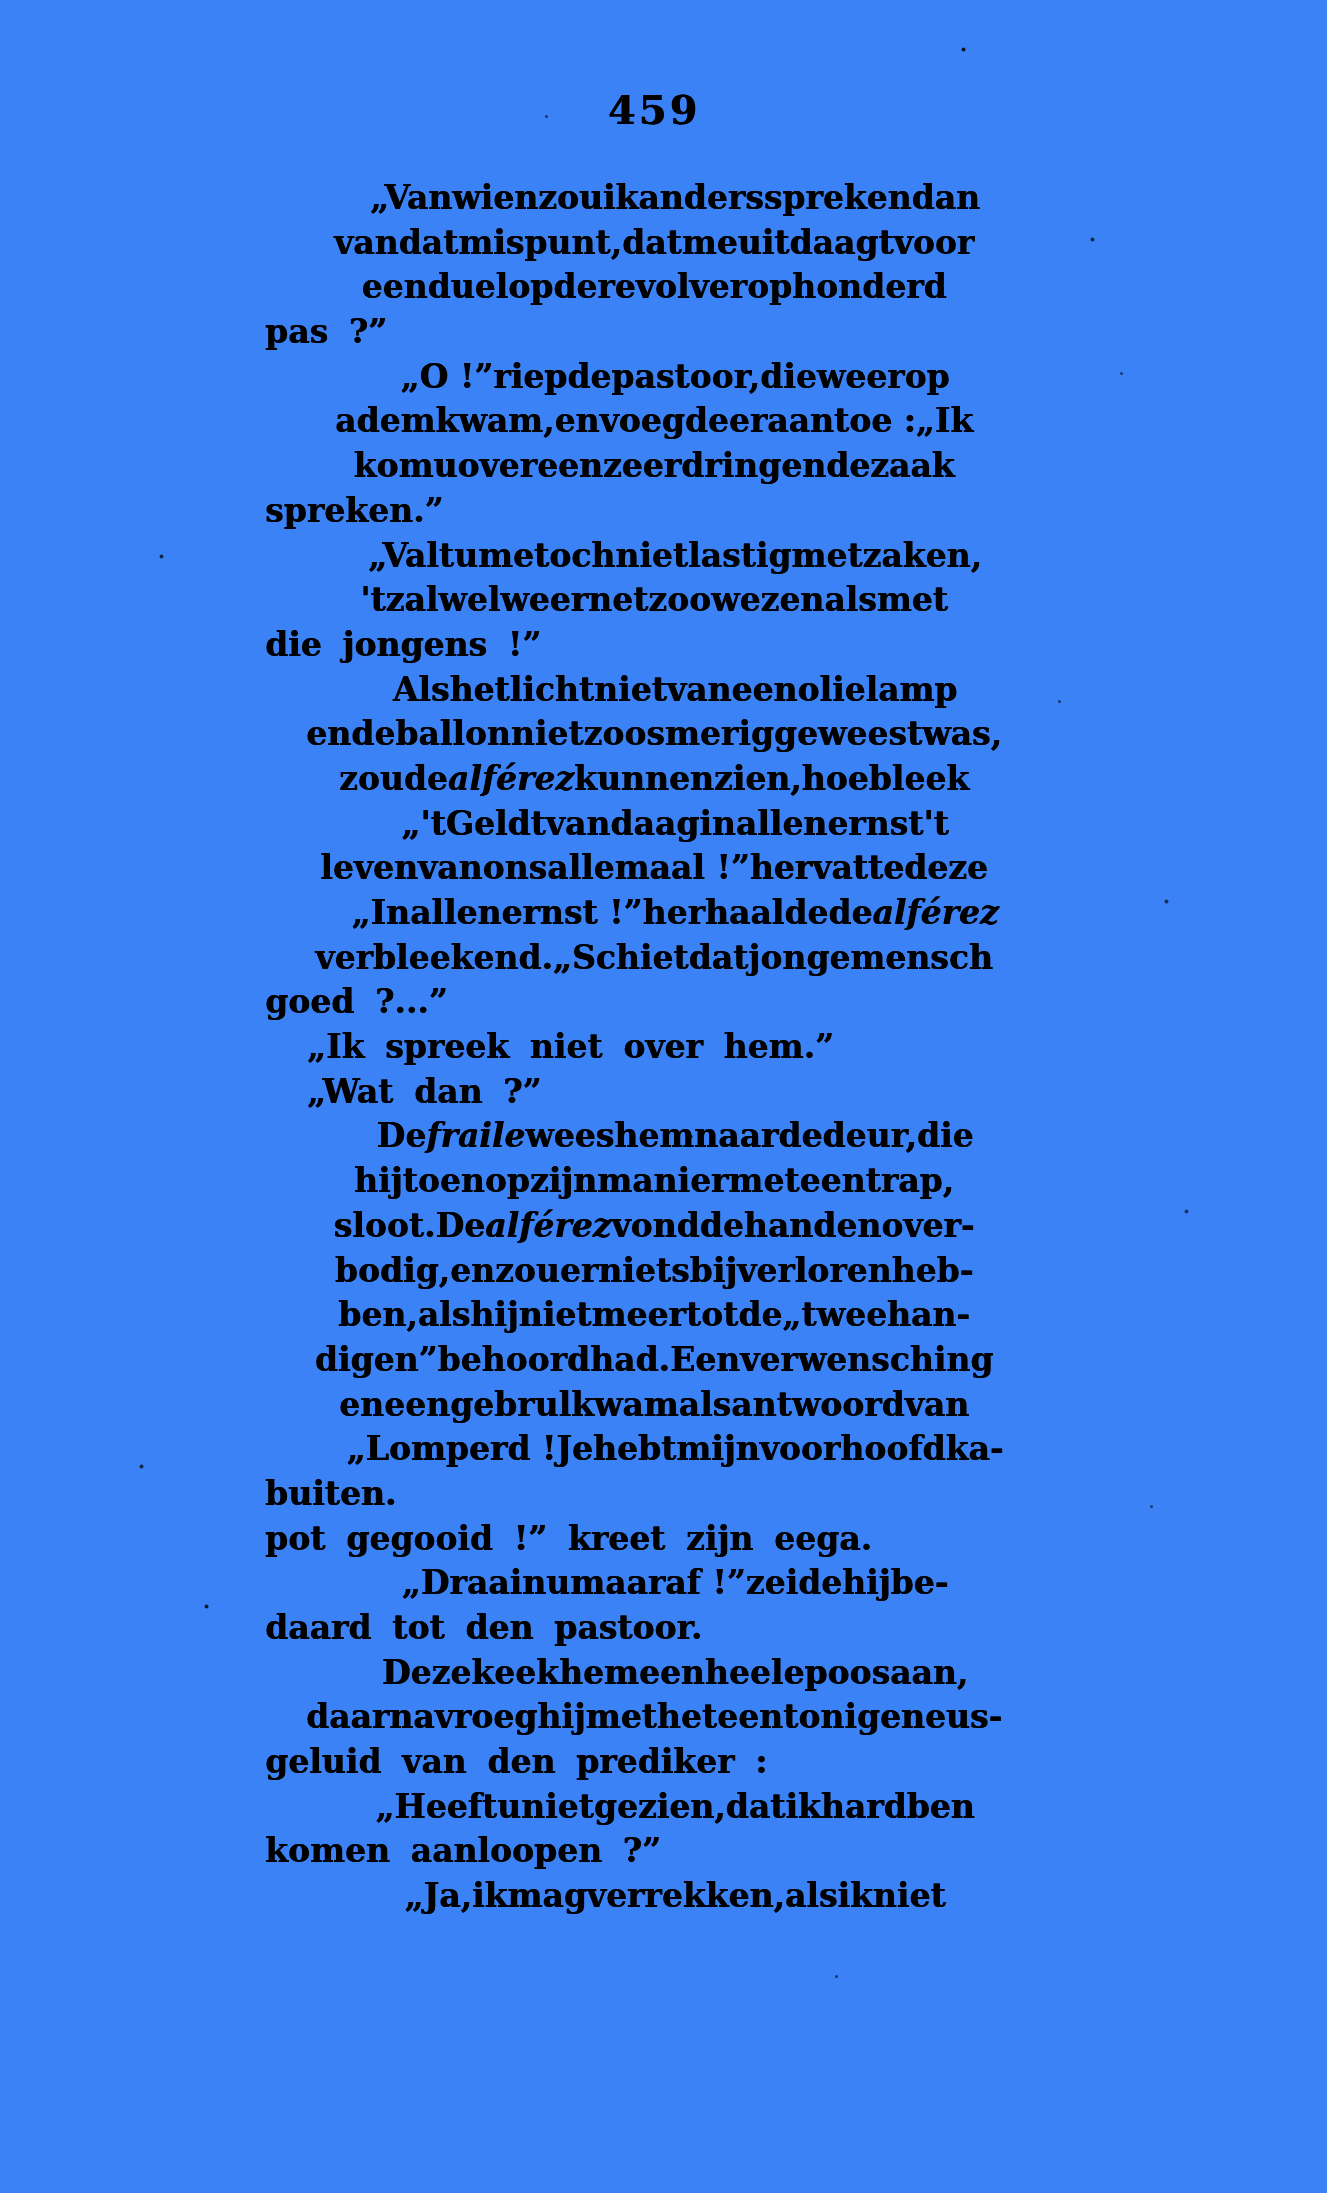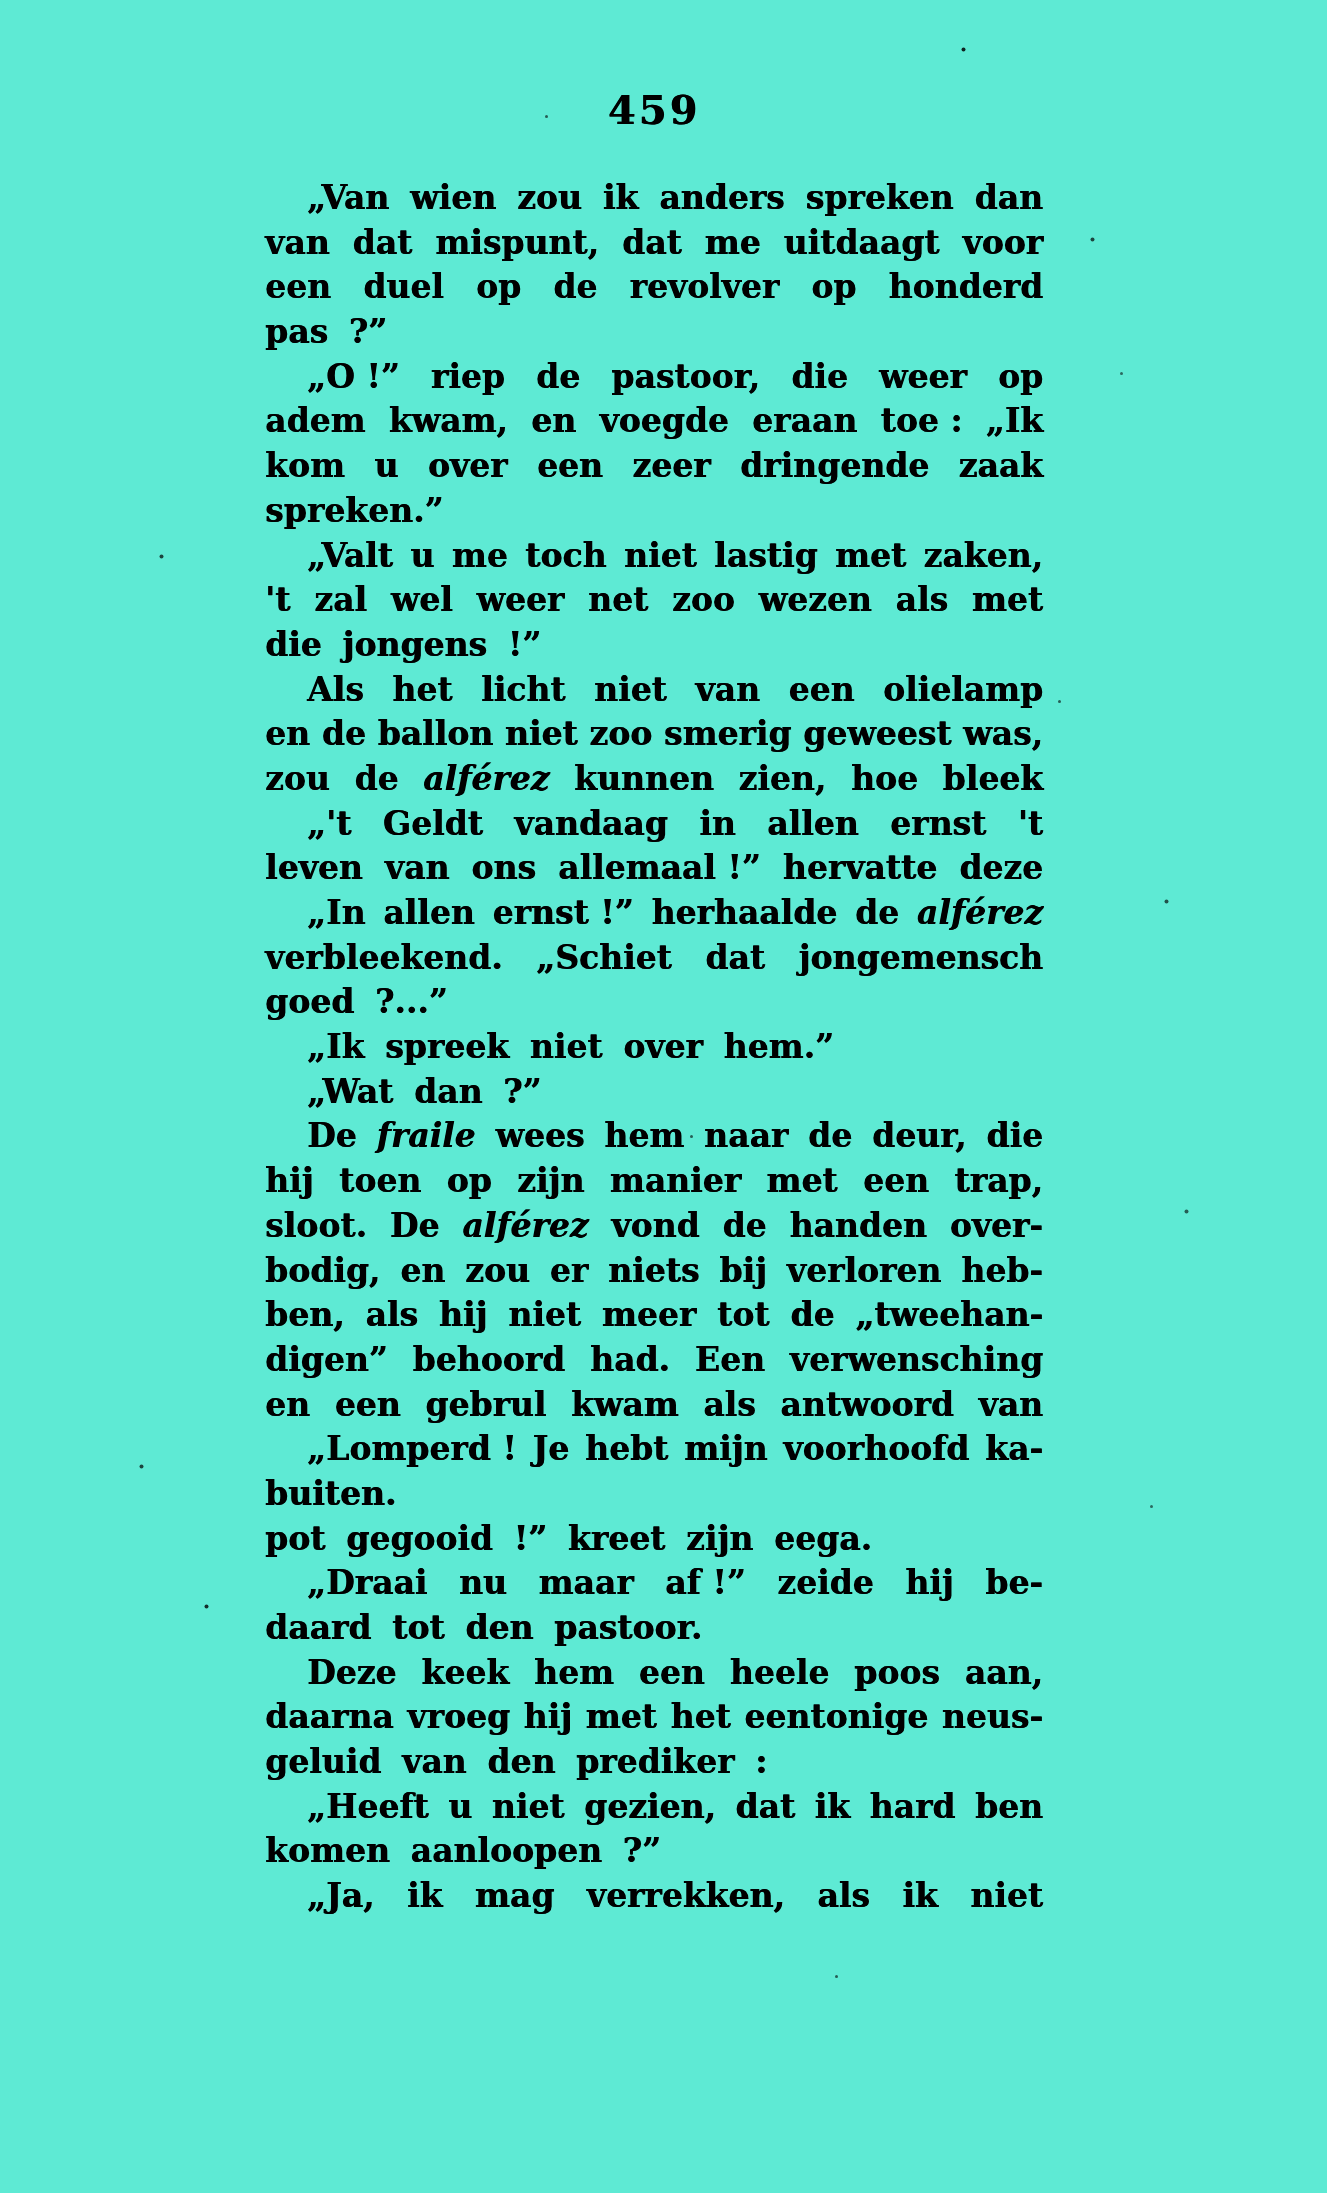--- a/index.html
+++ b/index.html
@@ -7,21 +7,21 @@
     width: 1327px; height: 2193px;
     background: #ffffff;
     position: relative;
     overflow: hidden;
     font-family: "DejaVu Serif", serif;
     font-weight: 700;
     color: #000000;
   }
   .page {
     position: absolute; inset: 0;
-    background: #5eead4;
+    background: #3b82f6;
   }
   .page-number {
     position: absolute;
     top: 86px; left: 265px; width: 778px;
     text-align: center;
     font-size: 40px;
     letter-spacing: 3px;
     text-shadow: 0.6px 0 0 currentColor;
   }
   .text-block {
@@ -31,21 +31,21 @@
     text-shadow: 0.6px 0 0 currentColor;
   }
   .line {
     height: 44.7px;
     line-height: 44.7px;
     white-space: nowrap;
     word-spacing: 0.28em;
   }
   .line.justify {
     display: flex;
-    justify-content: space-between;
+    justify-content: center;
     word-spacing: 0;
   }
   .line.indent { padding-left: 42px; }
   .it { font-style: italic; }
   
   .speckle {
     position: absolute; top: 0; left: 0;
     width: 3px; height: 3px; border-radius: 50%;
     background: transparent;
     box-shadow:

